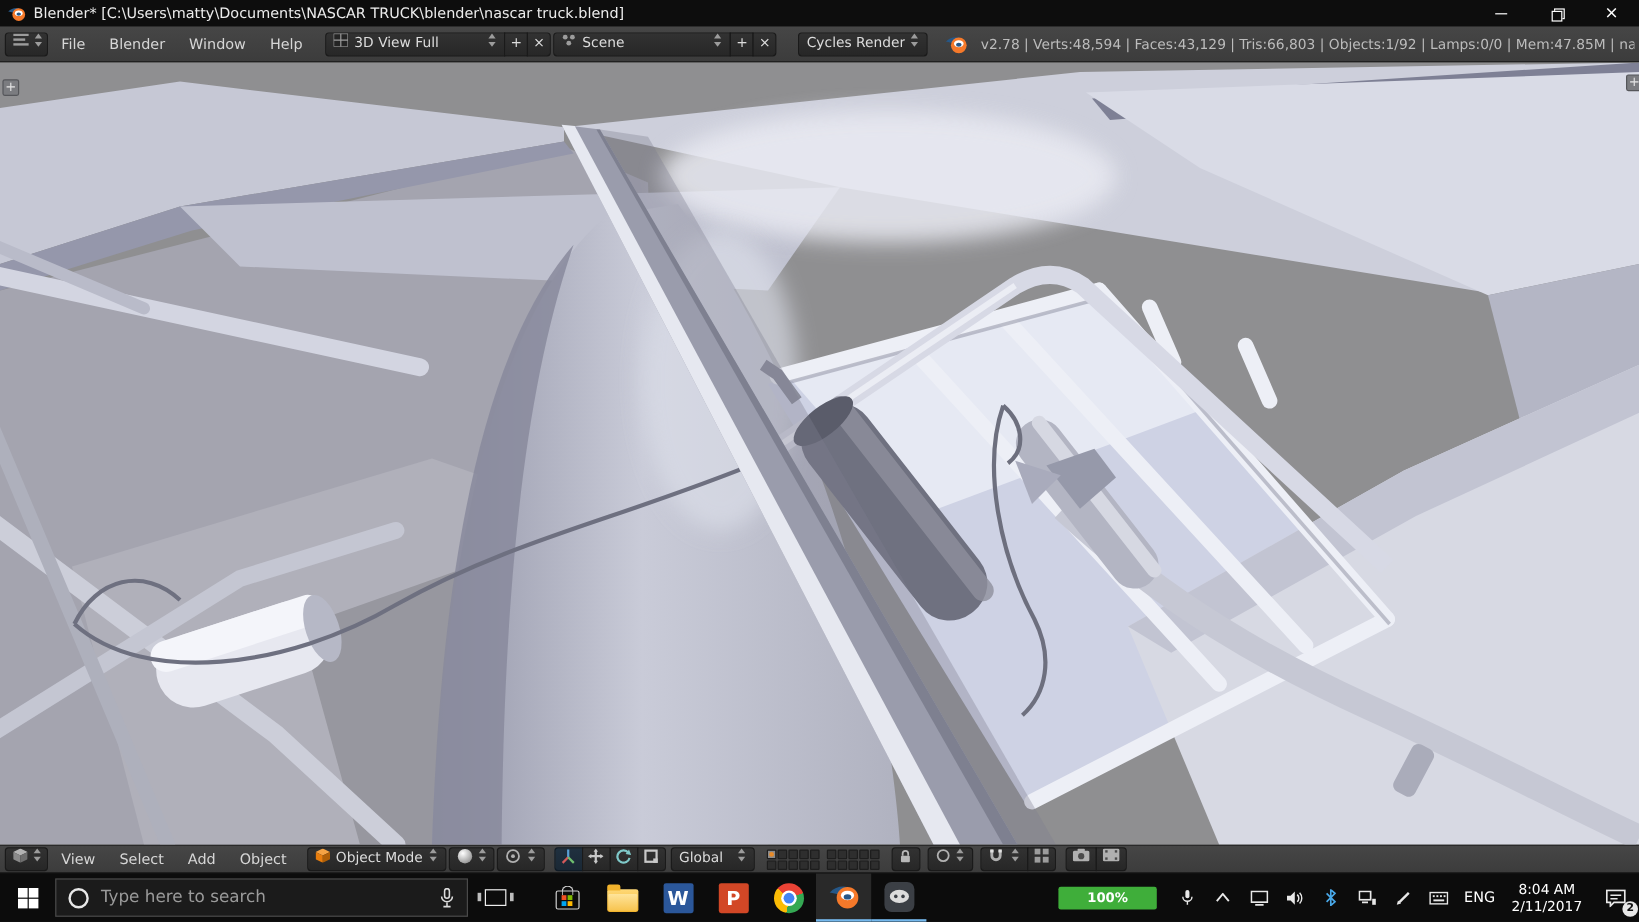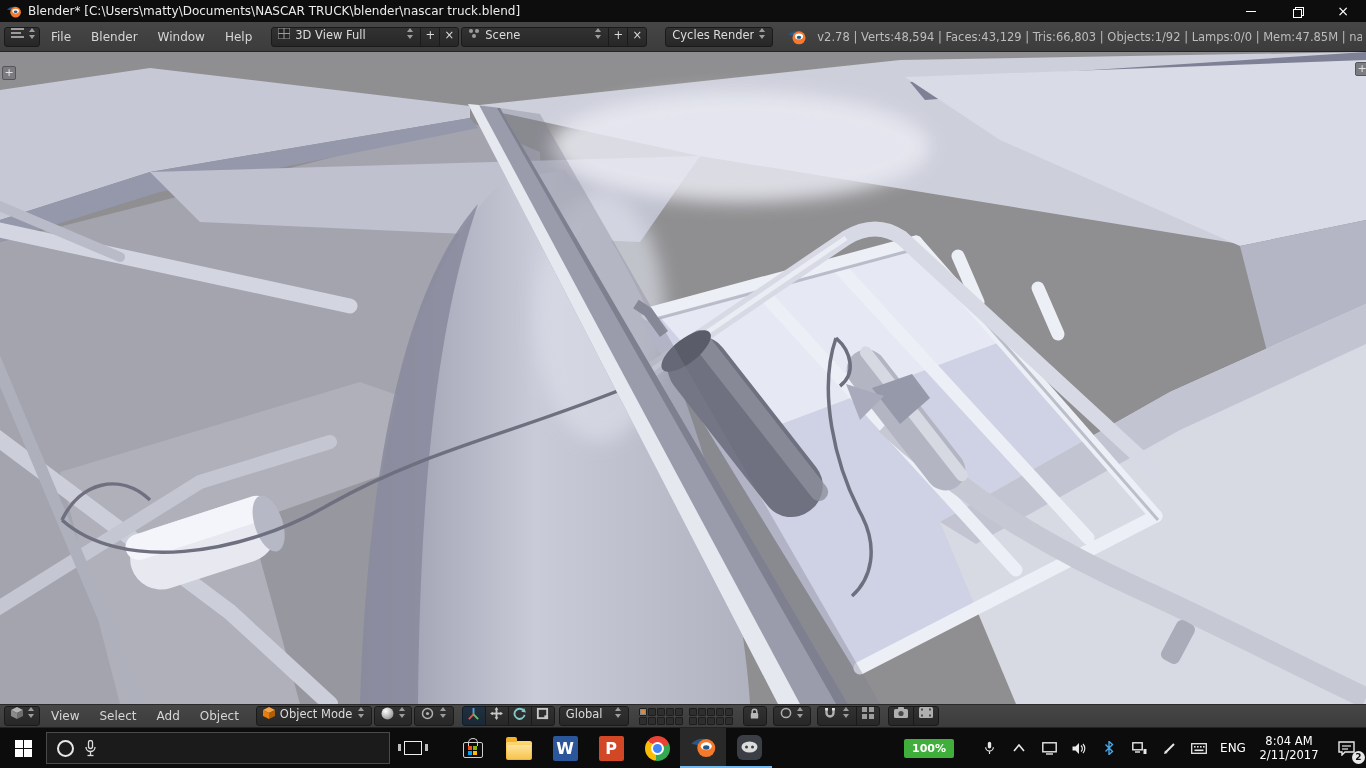--- a/index.html
+++ b/index.html
@@ -61,22 +61,22 @@
 .tbtile.active{background:rgba(255,255,255,.12);border-bottom:2px solid #76b9ed}
 .tbtile.running{border-bottom:2px solid #76b9ed}
 .searchbox{width:344px;height:32px;background:#1b1b1b;border:1px solid #4a4a4a;display:flex;
   align-items:center;gap:10px;padding:0 10px;flex:none}
 .searchbox input{flex:1;background:transparent;border:none;outline:none;color:#cfcfcf;font-size:14px;
   font-family:"DejaVu Sans","Liberation Sans",sans-serif}
 .searchbox input::placeholder{color:#9a9a9a}
 .winlogo{display:grid;grid-template-columns:8px 8px;grid-auto-rows:8px;gap:1px}
 .winlogo span{background:#fff}
 .tray{margin-left:auto;display:flex;align-items:center;height:40px}
-.batt{background:#3fae3a;color:#fff;font-size:11px;font-weight:bold;padding:3px 8px;border-radius:2px;
-  margin-right:20px}
+.batt{background:#3fae3a;color:#fff;font-size:11px;font-weight:bold;padding:3px 24px;border-radius:2px;
+  margin-right:10px}
 .tico{width:30px;height:40px;display:flex;align-items:center;justify-content:center;flex:none;position:relative}
 .lang{width:38px;text-align:center;font-size:12px}
 .clock{width:74px;text-align:center;font-size:11.5px;line-height:14px}
 .badge{position:absolute;right:1px;bottom:4px;width:13px;height:13px;border-radius:50%;background:#e8e8e8;
   color:#111;font-size:9px;line-height:13px;text-align:center;font-weight:bold}
 
 
 .word-ic,.ppt-ic{width:25px;height:25px;border-radius:2px;color:#fff;font-weight:bold;font-size:16px;
   display:flex;align-items:center;justify-content:center}
 .word-ic{background:#2b579a}
@@ -468,20 +468,21 @@
       <span class="winlogo">
           <span></span>
           <span></span>
           <span></span>
           <span></span>
         </span>
     </div>
 
     <div class="searchbox">
       <span class="cortana-ring"></span>
+      <input type="text" placeholder="Type here to search" style="">
       <svg width="13" height="17" viewBox="0 0 13 17">
         <rect x="4.5" y="0.5" width="4" height="8" rx="2" fill="none" stroke="#dcdcdc" stroke-width="1.3"></rect>
         <path d="M2 7 a4.5 4.5 0 0 0 9 0" fill="none" stroke="#dcdcdc" stroke-width="1.3"></path>
         <line x1="6.5" y1="12" x2="6.5" y2="15" stroke="#dcdcdc" stroke-width="1.3"></line>
         <line x1="3.5" y1="15.5" x2="9.5" y2="15.5" stroke="#dcdcdc" stroke-width="1.3"></line>
       </svg>
     </div>
 
     <div class="tbtile">
         <span class="taskview-ic"></span>

